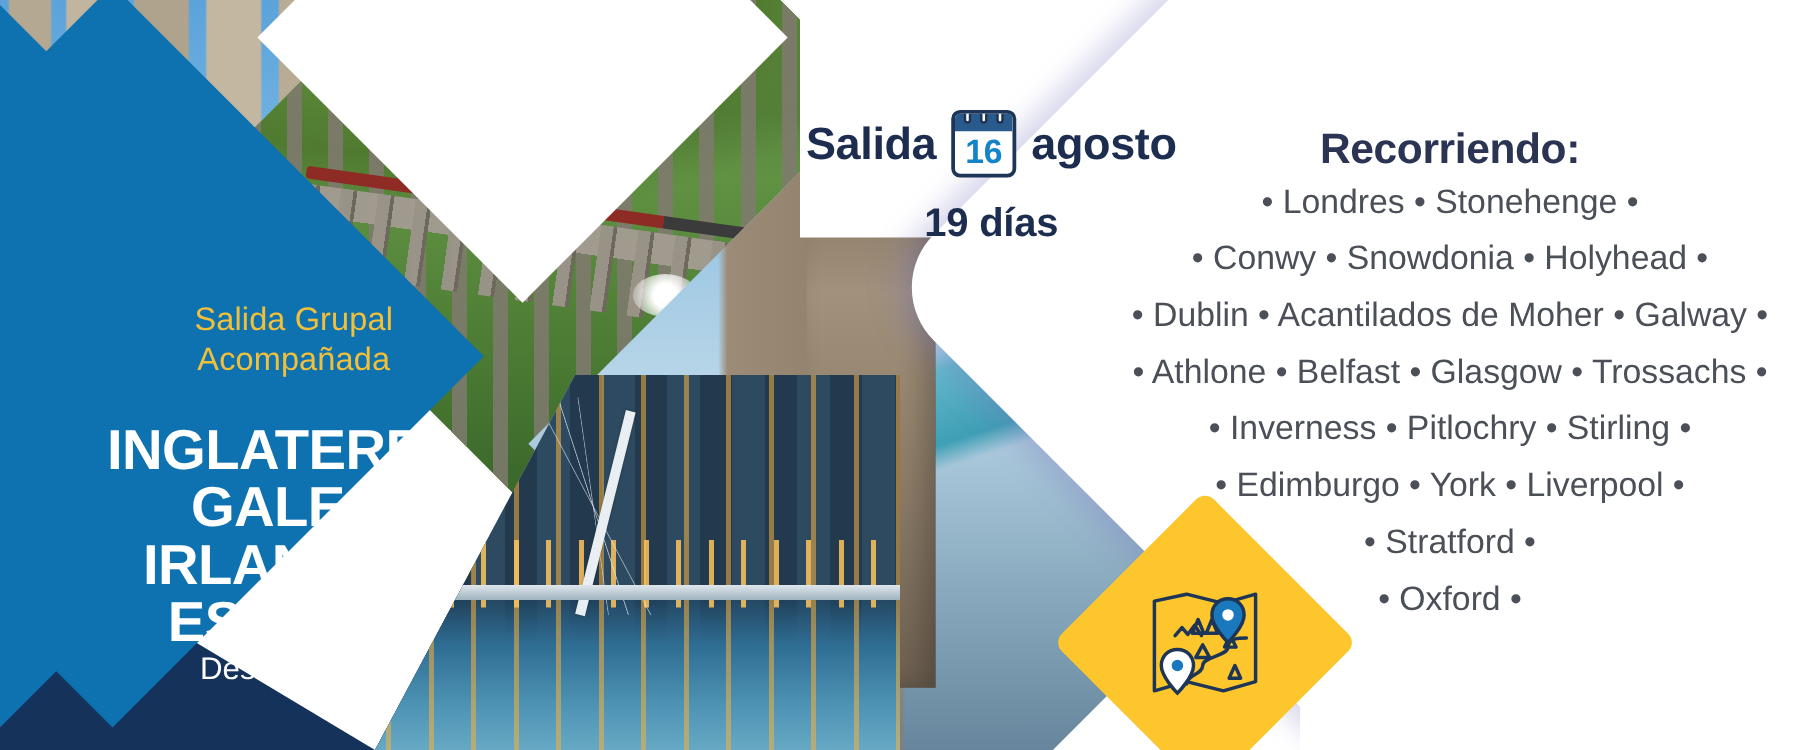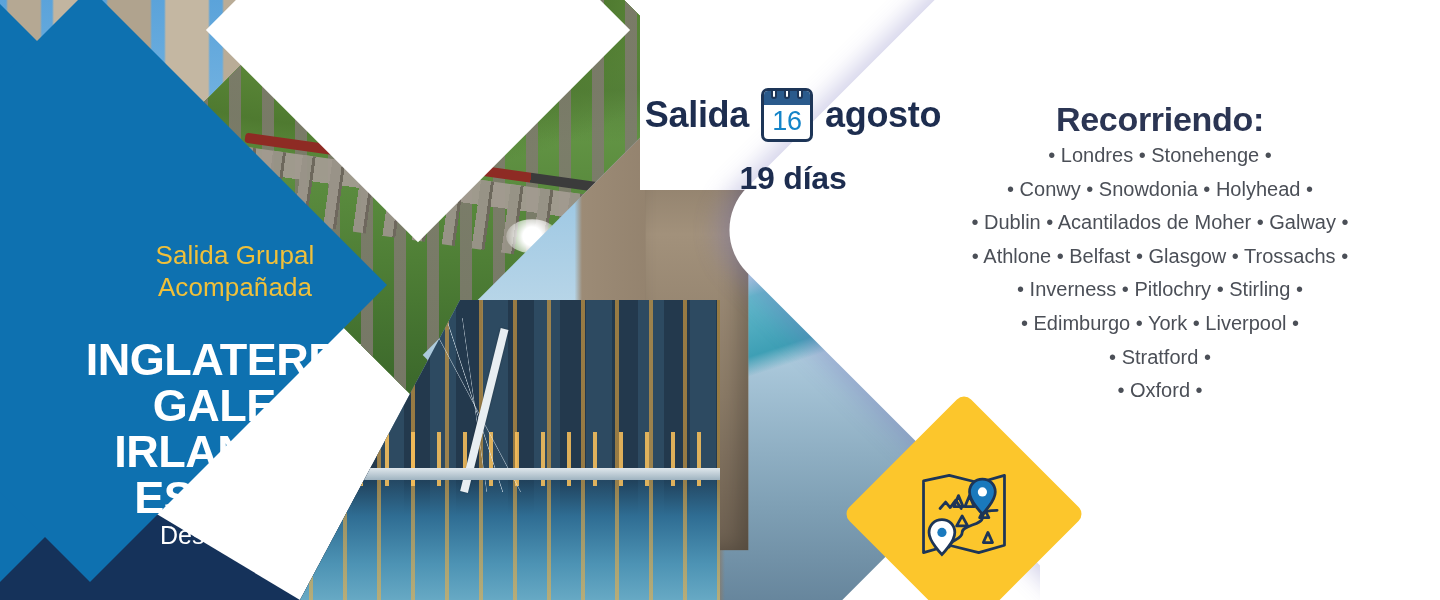--- a/index.html
+++ b/index.html
@@ -236,35 +236,35 @@
     overflow:hidden;
   }
   .cal .band{ position:absolute; left:0; top:0; width:100%; height:14px; background:#2a5a8c; }
   .cal .rings{ position:absolute; left:0; top:-6px; width:100%; height:14px;
     display:flex; justify-content:space-evenly; align-items:center; }
   .cal .rings i{ display:block; width:6px; height:13px; background:#ffffff;
     border:2px solid #1d3557; border-radius:3px; }
   .cal .daynum{
     position:absolute; left:0; right:0; top:13px; bottom:0;
     display:flex; align-items:center; justify-content:center;
-    color:#1484c8; font-size:27px; font-weight:400; line-height:1;
+    color:#1484c8; font-size:27px; font-weight:700; line-height:1;
   }
   .dep-days{ margin-top:18px; font-size:32px; font-weight:700; letter-spacing:-.2px; }
 
   
   #itinerary{
     position:absolute; left:880px; top:100px; width:560px; z-index:14;
     text-align:center;
   }
   #itinerary h2{
     color:#2b3553; font-size:34px; font-weight:700; letter-spacing:-.3px; margin-bottom:0;
   }
   #itinerary ul{ list-style:none; }
   #itinerary li{
-    color:#4b4f57; font-size:20px; line-height:1.68; font-weight:400; white-space:nowrap;
+    color:#4b4f57; font-size:27px; line-height:1.68; font-weight:400; white-space:nowrap;
   }
 
   
   #map-badge{
     position:absolute; left:878px; top:428px; width:172px; height:172px; z-index:16;
   }
   #map-badge .diamond{
     position:absolute; inset:0; background:#fcc62c; transform:rotate(45deg); border-radius:10px;
   }
   #map-badge svg{ position:absolute; left:40px; top:40px; width:92px; height:92px; }

